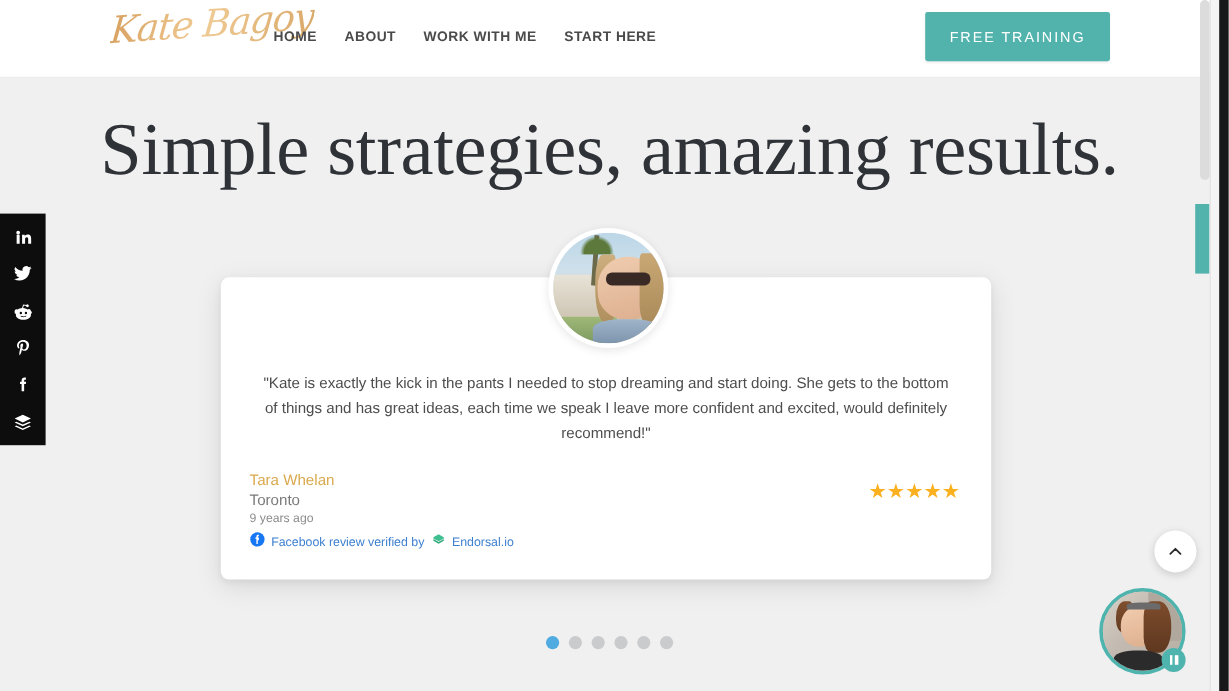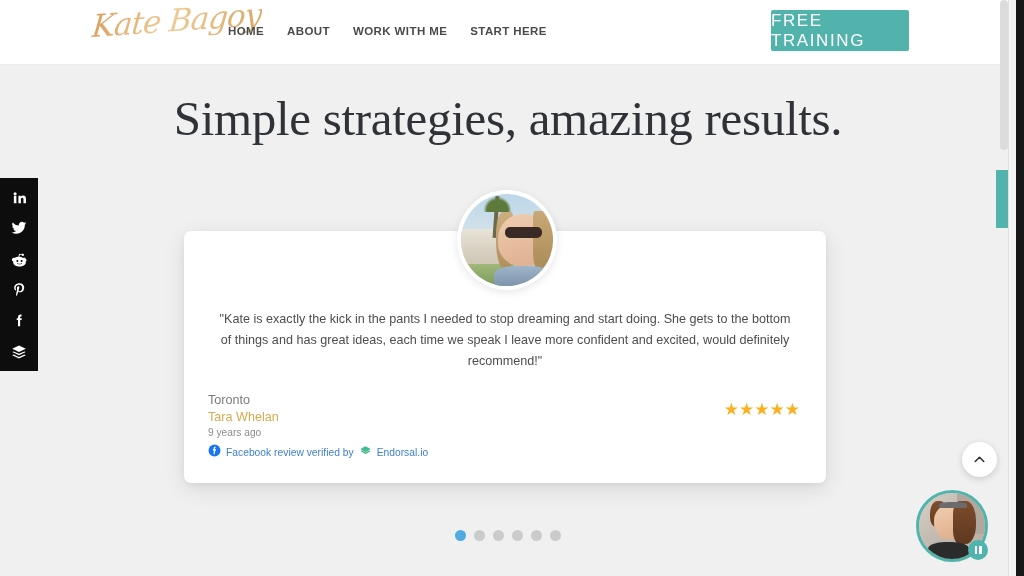--- a/index.html
+++ b/index.html
@@ -47,34 +47,34 @@
   #nav {
     position:absolute; left:228px; top:25px;
     display:flex; gap:23px; align-items:center;
   }
   #nav .nav-item {
     font-size:11.5px; font-weight:700; letter-spacing:0.4px;
     color:#4a4a4a; text-transform:uppercase; white-space:nowrap;
     cursor:pointer;
   }
   #cta-button {
-    position:absolute; left:771px; top:10px; width:138px; height:41px;
+    position:absolute; left:771px; top:10px; width:154px; height:41px;
     background:#52b3ad; border-radius:2px;
     display:flex; align-items:center; justify-content:center;
-    color:#ffffff; font-size:17px; font-weight:400;
+    color:#ffffff; font-size:12px; font-weight:400;
     letter-spacing:1.6px; cursor:pointer;
     box-shadow:0 1px 2px rgba(0,0,0,.07);
   }
 
   
   #heading {
     position:absolute; left:0; top:90px; width:1016px;
     text-align:center;
     font-family:"Liberation Serif", serif;
-    font-size:49px; font-weight:400; color:#2f3338;
+    font-size:62px; font-weight:400; color:#2f3338;
     letter-spacing:-0.3px;
   }
 
   
   #social-rail {
     position:absolute; left:0; top:178px; width:38px; height:193px;
     background:#0d0d0d;
     display:flex; flex-direction:column;
     align-items:center; justify-content:space-around;
     padding:4px 0;
@@ -265,22 +265,22 @@
       <div class="glasses"></div>
       <div class="shirt"></div>
     </div>
   </div>
 
   <div id="card">
 
     <div id="quote">"Kate is exactly the kick in the pants I needed to stop dreaming and start doing. She gets to the bottom of things and has great ideas, each time we speak I leave more confident and excited, would definitely recommend!"</div>
 
     <div id="author-block">
+      <div id="author-name">Tara Whelan</div>
       <div id="author-loc">Toronto</div>
-      <div id="author-name">Tara Whelan</div>
       <div id="author-time">9 years ago</div>
 
       <div id="verified-row">
         <span>
           <svg viewBox="0 0 24 24" width="13" height="13">
             <circle cx="12" cy="12" r="11" fill="#1877f2"></circle>
             <path d="M14.3 9.2h-1.7V8c0-.55.15-.85.95-.85h.8V5.1c-.2-.03-.7-.08-1.3-.08-1.7 0-2.6 1-2.6 2.8v1.38H9v2.2h1.45V19h2.15v-5.6h1.5l.2-2.2z" fill="#fff"></path>
           </svg>
         </span>
         <span class="vtext">Facebook review verified by</span>

